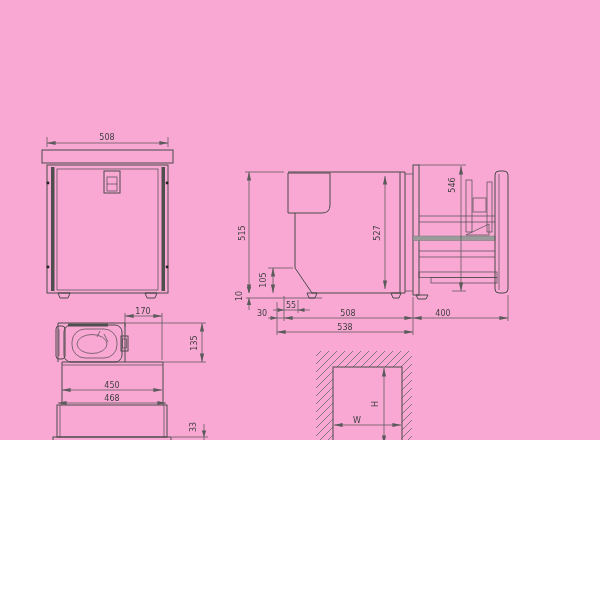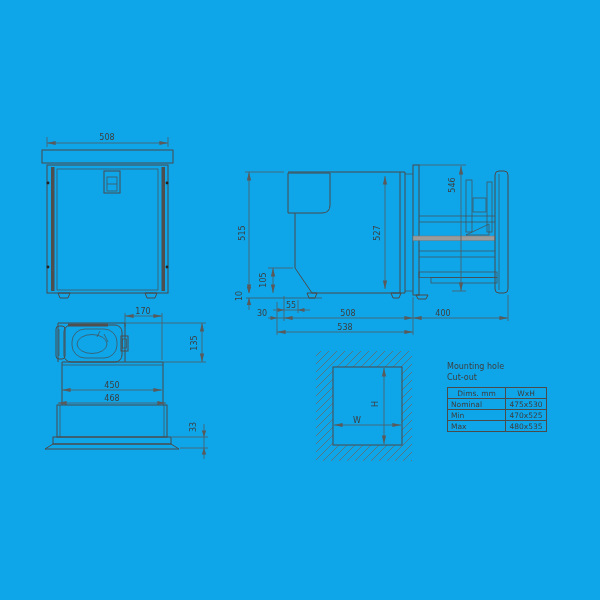--- a/index.html
+++ b/index.html
@@ -1,16 +1,16 @@
 <!DOCTYPE html>
 <html><head>
 <meta charset="utf-8">
 <style>
   html,body{margin:0;padding:0;background:#fff;}
-  #canvas{position:relative;width:600px;height:600px;background:#0ea5e9;overflow:hidden;
+  #canvas{position:relative;width:600px;height:440px;background:#f9a8d4;overflow:hidden;
           font-family:"DejaVu Sans", sans-serif;}
   svg{position:absolute;left:0;top:0;}
   svg text{font:8px "DejaVu Sans", sans-serif;fill:#3e3e3e;}
   .out{stroke:#4b4b4b;stroke-width:1;fill:none;}
   .thin{stroke:#4b4b4b;stroke-width:0.7;fill:none;}
   .dim{stroke:#5a5a5a;stroke-width:0.75;fill:none;}
   .darkfill{fill:#4f4f4f;stroke:none;}
   .arrow{fill:#5a5a5a;stroke:none;}
   .grayband{fill:#9b9b9b;stroke:#777;stroke-width:0.5;}
   
@@ -203,37 +203,13 @@
   <g>
     <path fill="url(#hatch)" fill-rule="evenodd" d="M316,351 h96 v110 h-96 Z M333,367 h69 v78 h-69 Z"></path>
     <rect class="out" x="333" y="367" width="69" height="78" fill="#fff"></rect>
     <line class="dim" x1="384" y1="368" x2="384" y2="444" marker-start="url(#arr)" marker-end="url(#arr)"></line>
     <text x="378" y="404" text-anchor="middle" transform="rotate(-90 378 404)">H</text>
     <line class="dim" x1="334" y1="425" x2="401" y2="425" marker-start="url(#arr)" marker-end="url(#arr)"></line>
     <text x="357" y="422.5" text-anchor="middle">W</text>
   </g>
 </svg>
 
-<div id="cutout-panel">
-  <div class="tbl-title">Mounting hole</div>
-  <div class="tbl-title">Cut-out</div>
-  <table class="cutout-table">
-    <tbody>
-      <tr>
-        <td class="lbl hdr">Dims. mm</td>
-        <td class="val hdr">WxH</td>
-      </tr>
-      <tr>
-        <td class="lbl">Nominal</td>
-        <td class="val">475x530</td>
-      </tr>
-      <tr>
-        <td class="lbl">Min</td>
-        <td class="val">470x525</td>
-      </tr>
-      <tr>
-        <td class="lbl">Max</td>
-        <td class="val">480x535</td>
-      </tr>
-    </tbody>
-  </table>
 </div>
-</div>
 
 </body></html>

